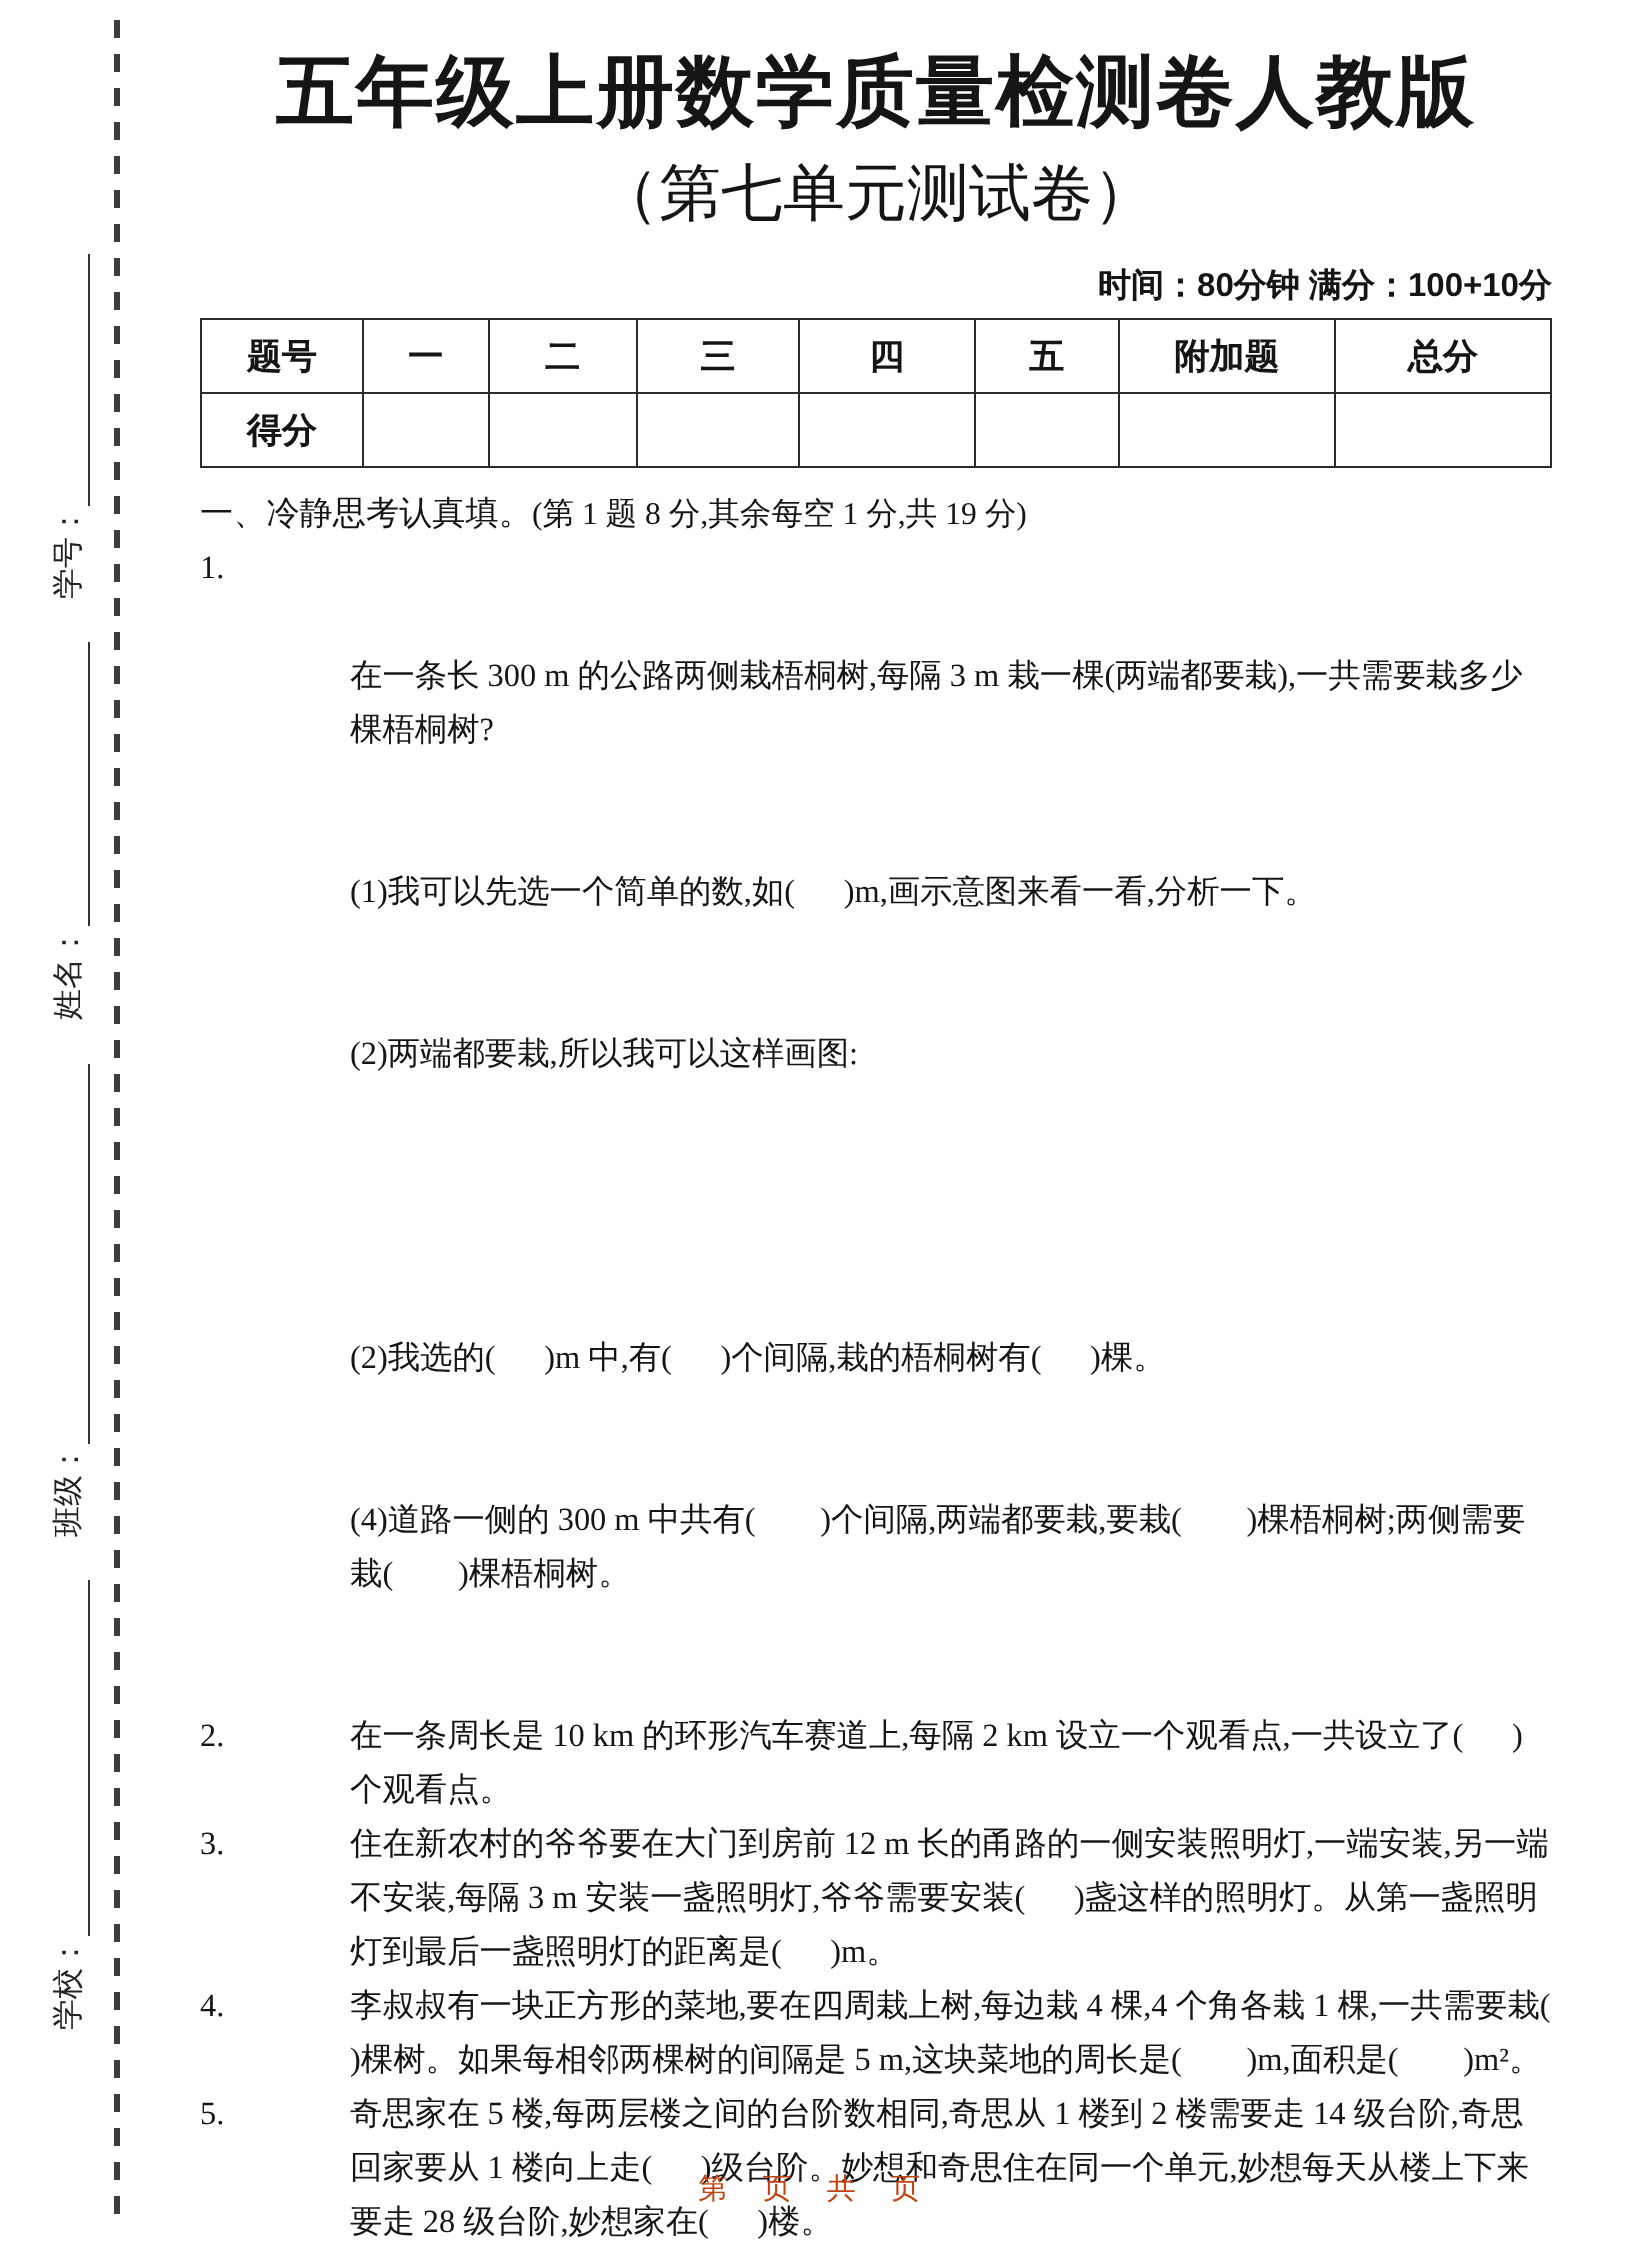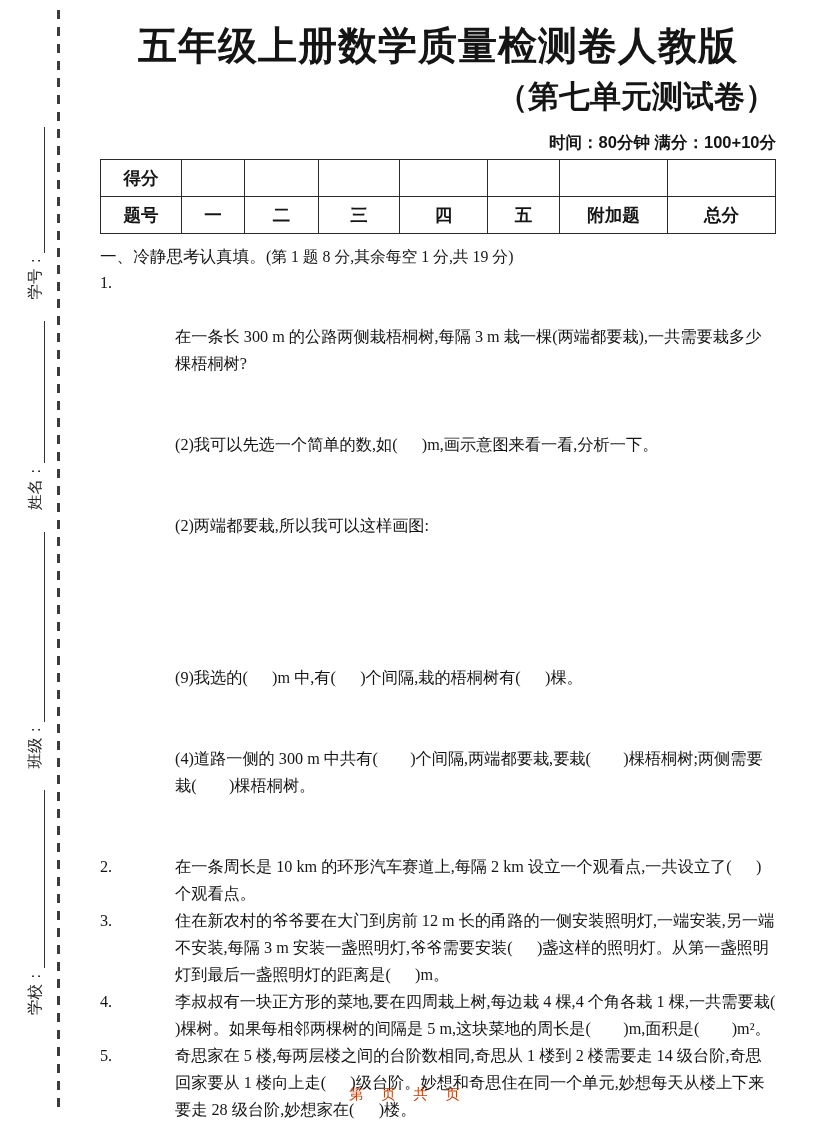--- a/index.html
+++ b/index.html
@@ -37,22 +37,22 @@
 
   .title {
     margin:8px 0 6px 0;
     font-family:Liberation Mono, monospace;
     font-weight:700; font-size:39px; line-height:46px;
     text-align:center; letter-spacing:1px;
   }
   .subtitle {
     margin:2px 0 16px 0;
     font-family:"Liberation Sans","DejaVu Sans",sans-serif;
-    font-weight:700; font-size:31px; line-height:38px;
-    text-align:right;
+    font-weight:400; font-size:31px; line-height:38px;
+    text-align:center;
   }
   .meta {
     text-align:right;
     font-family:"Liberation Sans","DejaVu Sans",sans-serif;
     font-weight:700; font-size:16.5px;
     margin:12px 0 5px 0;
   }
 
   table.score {
     width:100%; border-collapse:collapse; table-layout:fixed;
@@ -116,54 +116,54 @@
           <col style="width:9.3%">
           <col style="width:11%">
           <col style="width:12%">
         <col style="width:13%">
           <col style="width:10.7%">
           <col style="width:16%">
           <col style="width:16%">
       </colgroup>
       <tbody>
           <tr>
+        <th>题号</th>
+        <th>一</th>
+        <th>二</th>
+        <th>三</th>
+        <th>四</th>
+        <th>五</th>
+        <th>附加题</th>
+        <th>总分</th>
+      </tr>
+      <tr>
         <td>得分</td>
         <td></td>
         <td></td>
         <td></td>
         <td></td>
         <td></td>
         <td></td>
         <td></td>
-      </tr>
-      <tr>
-        <th>题号</th>
-        <th>一</th>
-        <th>二</th>
-        <th>三</th>
-        <th>四</th>
-        <th>五</th>
-        <th>附加题</th>
-        <th>总分</th>
       </tr>
     </tbody>
       </table>
 
     <div class="sec-heading">
       <span class="sec-bold">一、冷静思考认真填。</span><span class="sec-note">(第 1 题 8 分,其余每空 1 分,共 19 分)</span>
     </div>
 
     <div class="question">
       <span class="qnum">1.</span>
       <div class="qbody">
         <div class="qpart">在一条长 300 m 的公路两侧栽梧桐树,每隔 3 m 栽一棵(两端都要栽),一共需要栽多少棵梧桐树?</div>
-        <div class="qpart">(2)我可以先选一个简单的数,如(      )m,画示意图来看一看,分析一下。</div>
+        <div class="qpart">(1)我可以先选一个简单的数,如(      )m,画示意图来看一看,分析一下。</div>
         <div class="qpart">(2)两端都要栽,所以我可以这样画图:</div>
         <div class="draw-space"></div>
-        <div class="qpart">(9)我选的(      )m 中,有(      )个间隔,栽的梧桐树有(      )棵。</div>
+        <div class="qpart">(2)我选的(      )m 中,有(      )个间隔,栽的梧桐树有(      )棵。</div>
         <div class="qpart">(4)道路一侧的 300 m 中共有(        )个间隔,两端都要栽,要栽(        )棵梧桐树;两侧需要栽(        )棵梧桐树。</div>
       </div>
     </div>
 
     <div class="question">
       <span class="qnum">2.</span>
       <div class="qbody">在一条周长是 10 km 的环形汽车赛道上,每隔 2 km 设立一个观看点,一共设立了(      )个观看点。</div>
     </div>
 
     <div class="question">

